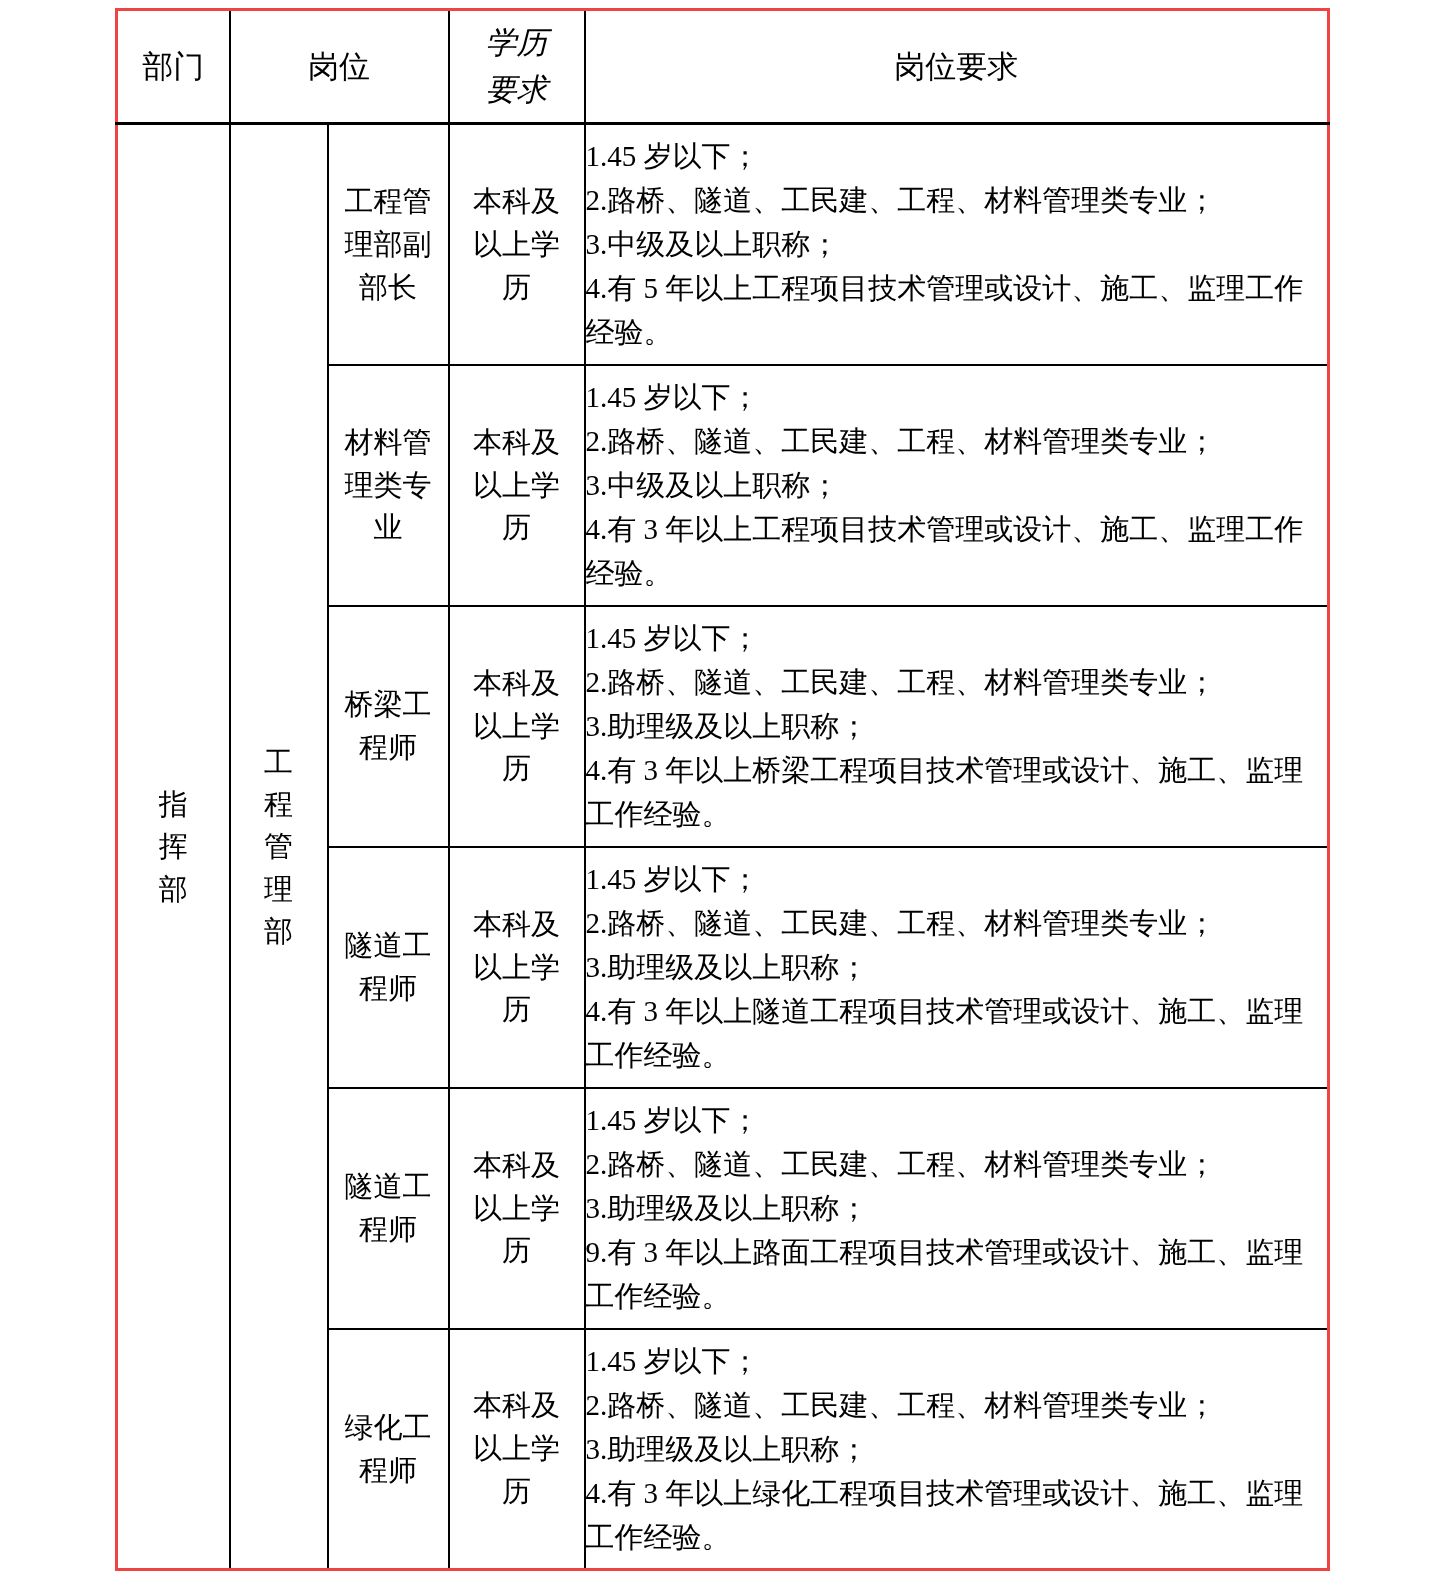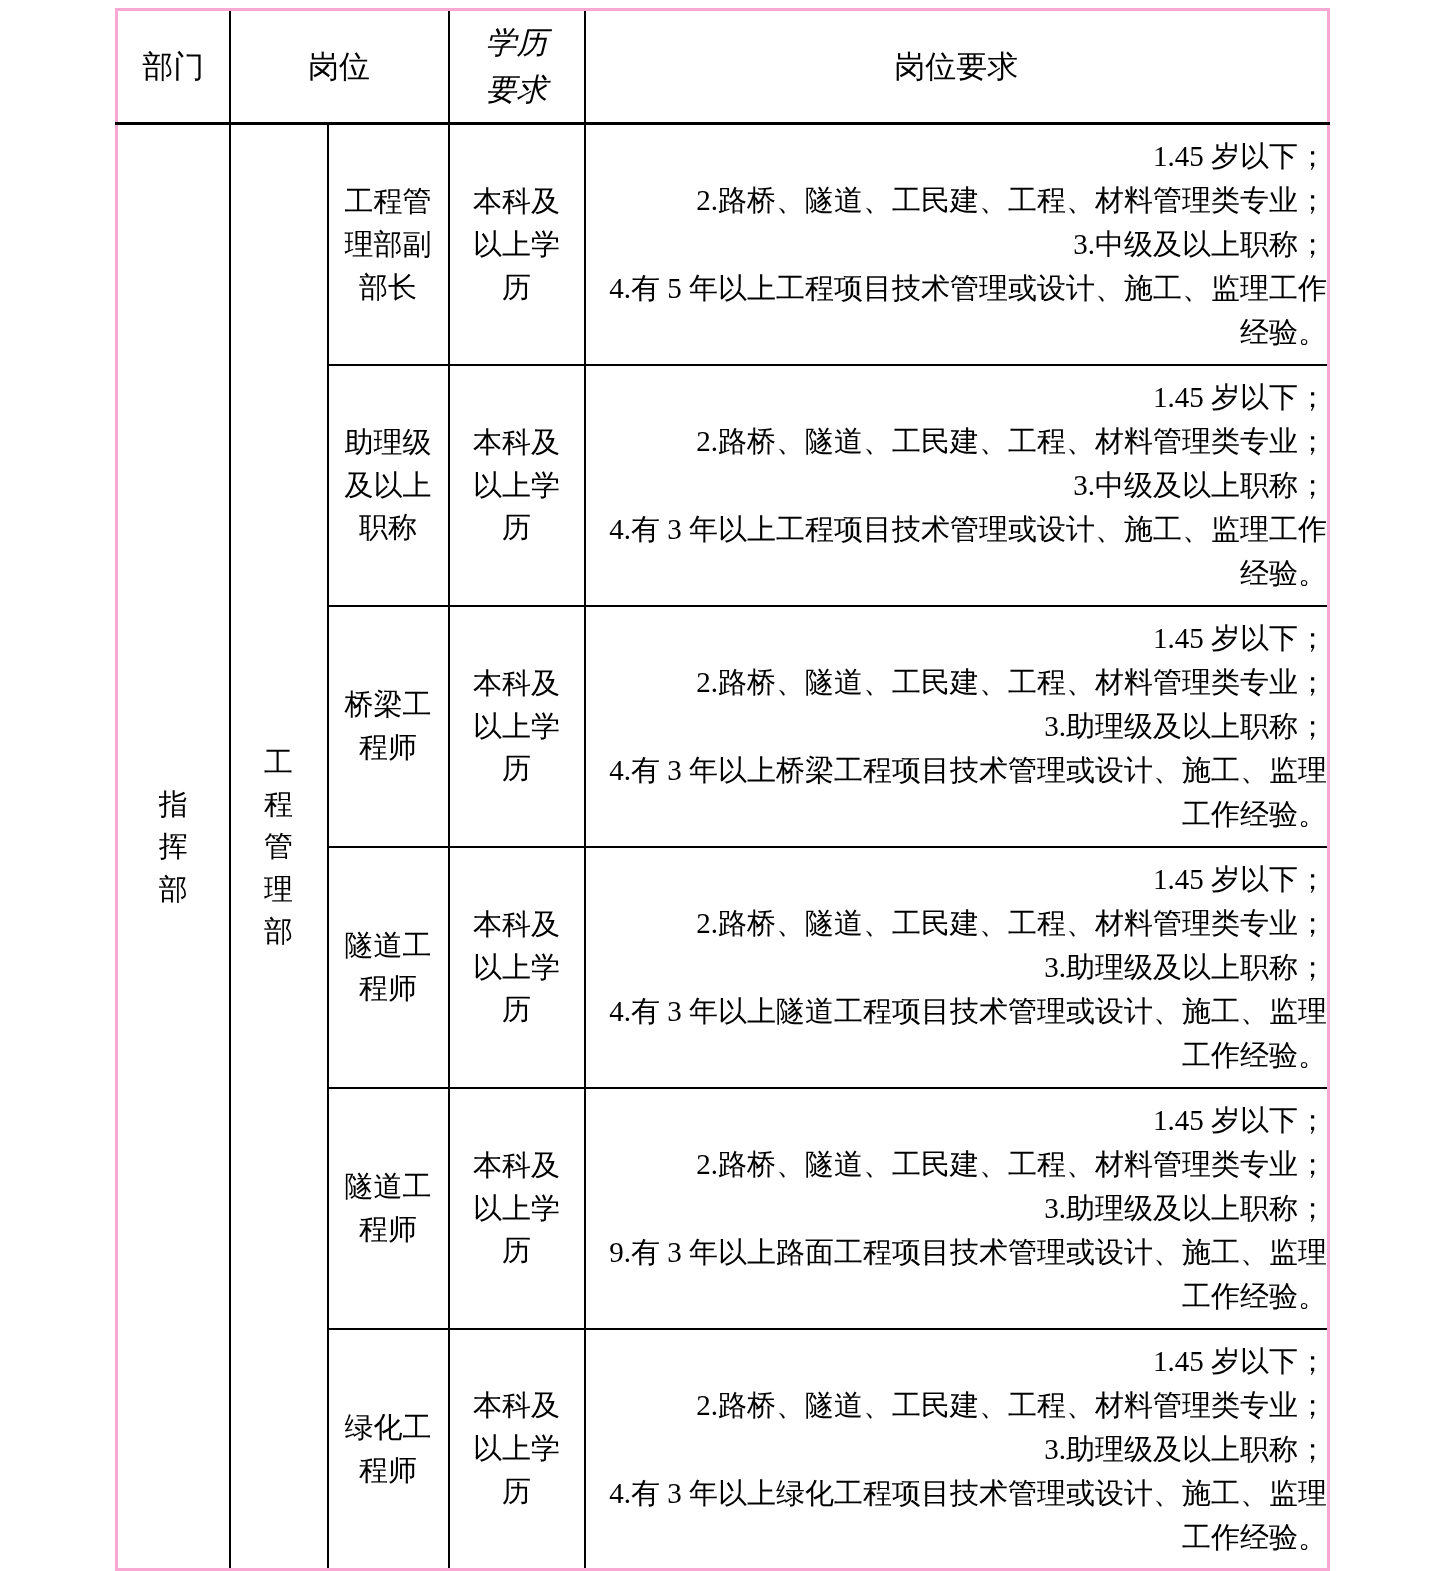--- a/index.html
+++ b/index.html
@@ -27,21 +27,21 @@
   table.job-table th,
   table.job-table td {
     border: 2px solid #000000;
     vertical-align: middle;
     text-align: center;
     padding: 0;
     font-weight: normal;
     box-sizing: border-box;
   }
   table.job-table {
-    border: 3px solid #f9a8d4;
+    border: 3px solid #ef4444;
     padding-left: 48px;
   }
   tr.header-row th {
     height: 114px;
     font-size: 31px;
     border-bottom: 3px solid #000000;
   }
   tr.body-row td {
     height: 241px;
     font-size: 29px;
@@ -65,21 +65,21 @@
     line-height: 1.5;
     word-break: break-all;
     font-style: italic;
   }
   td.req-cell {
     text-align: left;
     padding: 6px 4px 6px 12px;
   }
   .req-item {
     line-height: 1.52;
-    text-align: right;
+    text-align: left;
   }
 </style>
 </head>
 <body>
 
 <div class="page">
   <table class="job-table">
     <colgroup>
       <col style="width:113px">
       <col style="width:98px">
@@ -120,21 +120,21 @@
       <td class="req-cell">
         <div class="req-item">1.45 岁以下；</div>
         <div class="req-item">2.路桥、隧道、工民建、工程、材料管理类专业；</div>
         <div class="req-item">3.中级及以上职称；</div>
         <div class="req-item">4.有 5 年以上工程项目技术管理或设计、施工、监理工作经验。</div>
       </td>
     </tr>
 
     <tr class="body-row">
       <td>
-        <div class="wrap3">助理级及以上职称</div>
+        <div class="wrap3">材料管理类专业</div>
       </td>
       <td>
         <div class="wrap3">本科及以上学历</div>
       </td>
       <td class="req-cell">
         <div class="req-item">1.45 岁以下；</div>
         <div class="req-item">2.路桥、隧道、工民建、工程、材料管理类专业；</div>
         <div class="req-item">3.中级及以上职称；</div>
         <div class="req-item">4.有 3 年以上工程项目技术管理或设计、施工、监理工作经验。</div>
       </td>

